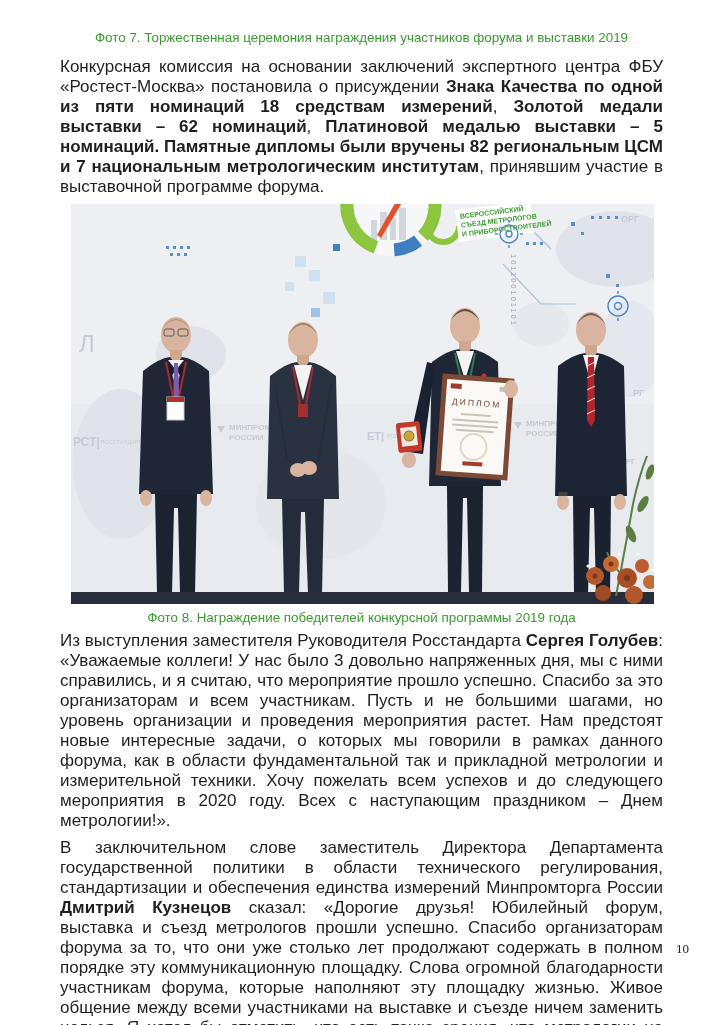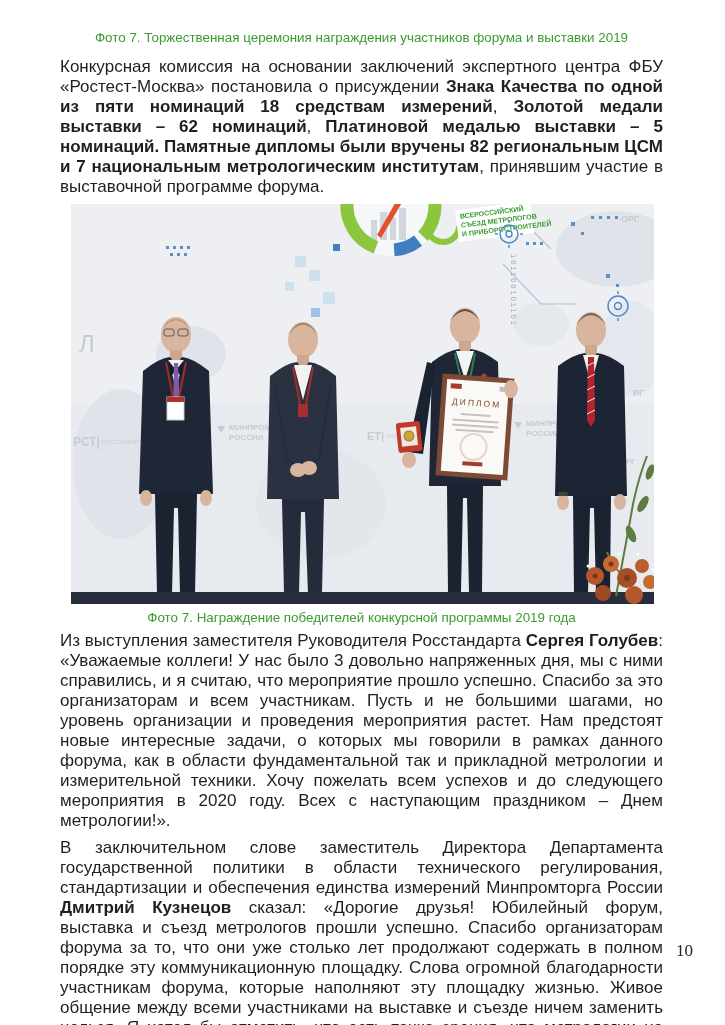--- a/index.html
+++ b/index.html
@@ -7,21 +7,21 @@
         font-family:"Liberation Sans",sans-serif;color:#1f1f1f;}
   .content{position:absolute;left:60px;top:30px;width:603px;}
   .caption{font-size:13.4px;line-height:16px;text-align:center;color:#3a9b2e;margin:0;}
   .caption.cap1{margin-bottom:11px;}
   .caption.cap2{margin:6px 0 5px 0;}
   p.body{font-size:17px;line-height:20px;text-align:justify;margin:0 0 7px 0;}
   p.body b{font-weight:bold;}
   figure.photo{margin:3px 0 0 11px;padding:0;width:583px;height:400px;}
   figure.photo svg{display:block;}
   .pagenum{position:absolute;left:676px;top:941px;font-family:"Liberation Serif",serif;
-           font-size:17px;color:#222;}
+           font-size:13px;color:#222;}
   svg text{font-family:"Liberation Sans",sans-serif;}
   .wall-text{fill:#c6cbd3;}
 </style>
 </head>
 <body>
 
 <div class="page">
   <div class="content">
 
     <p class="caption cap1">Фото 7. Торжественная церемония награждения участников форума и выставки 2019</p>
@@ -238,21 +238,21 @@
           <circle cx="556" cy="374" r="3" fill="#7a3a1a"></circle>
           <circle cx="524" cy="372" r="2.5" fill="#7a3a1a"></circle>
           <circle cx="517" cy="362" r="1.5" fill="#ffffff"></circle>
           <circle cx="548" cy="350" r="1.5" fill="#ffffff"></circle>
           <circle cx="567" cy="350" r="1.5" fill="#ffffff"></circle>
           <circle cx="582" cy="366" r="1.5" fill="#ffffff"></circle>
         </g>
       </svg>
     </figure>
 
-    <p class="caption cap2">Фото 7. Награждение победителей конкурсной программы 2019 года</p>
+    <p class="caption cap2">Фото 8. Награждение победителей конкурсной программы 2019 года</p>
 
     <p class="body"><span>Из выступления заместителя Руководителя Росстандарта </span><b>Сергея Голубев</b><span>: «Уважаемые коллеги! У нас было 3 довольно напряженных дня, мы с ними справились, и я считаю, что мероприятие прошло успешно. Спасибо за это организаторам и всем участникам. Пусть и не большими шагами, но уровень организации и проведения мероприятия растет. Нам предстоят новые интересные задачи, о которых мы говорили в рамках данного форума, как в области фундаментальной так и прикладной метрологии и измерительной техники. Хочу пожелать всем успехов и до следующего мероприятия в 2020 году. Всех с наступающим праздником – Днем метрологии!».</span></p>
 
     <p class="body"><span>В заключительном слове заместитель Директора Департамента государственной политики в области технического регулирования, стандартизации и обеспечения единства измерений Минпромторга России </span><b>Дмитрий Кузнецов</b><span> сказал: «Дорогие друзья! Юбилейный форум, выставка и съезд метрологов прошли успешно. Спасибо организаторам форума за то, что они уже столько лет продолжают содержать в полном порядке эту коммуникационную площадку. Слова огромной благодарности участникам форума, которые наполняют эту площадку жизнью. Живое общение между всеми участниками на выставке и съезде ничем заменить нельзя. Я хотел бы отметить, что есть точка зрения, что метрологии не всегда уделяется достаточно пристальное внимание со стороны различного уровня руководства, а этот форум показывает обратное. В этом году в форуме приняли участие первые лица Минпромторга, Росстандарта, Евразийской экономической комиссии, Росаккредитации, Роскачества и других дружественных организаций. Общими</span></p>
 
   </div>
 
   <div class="pagenum">10</div>
 </div>
 

